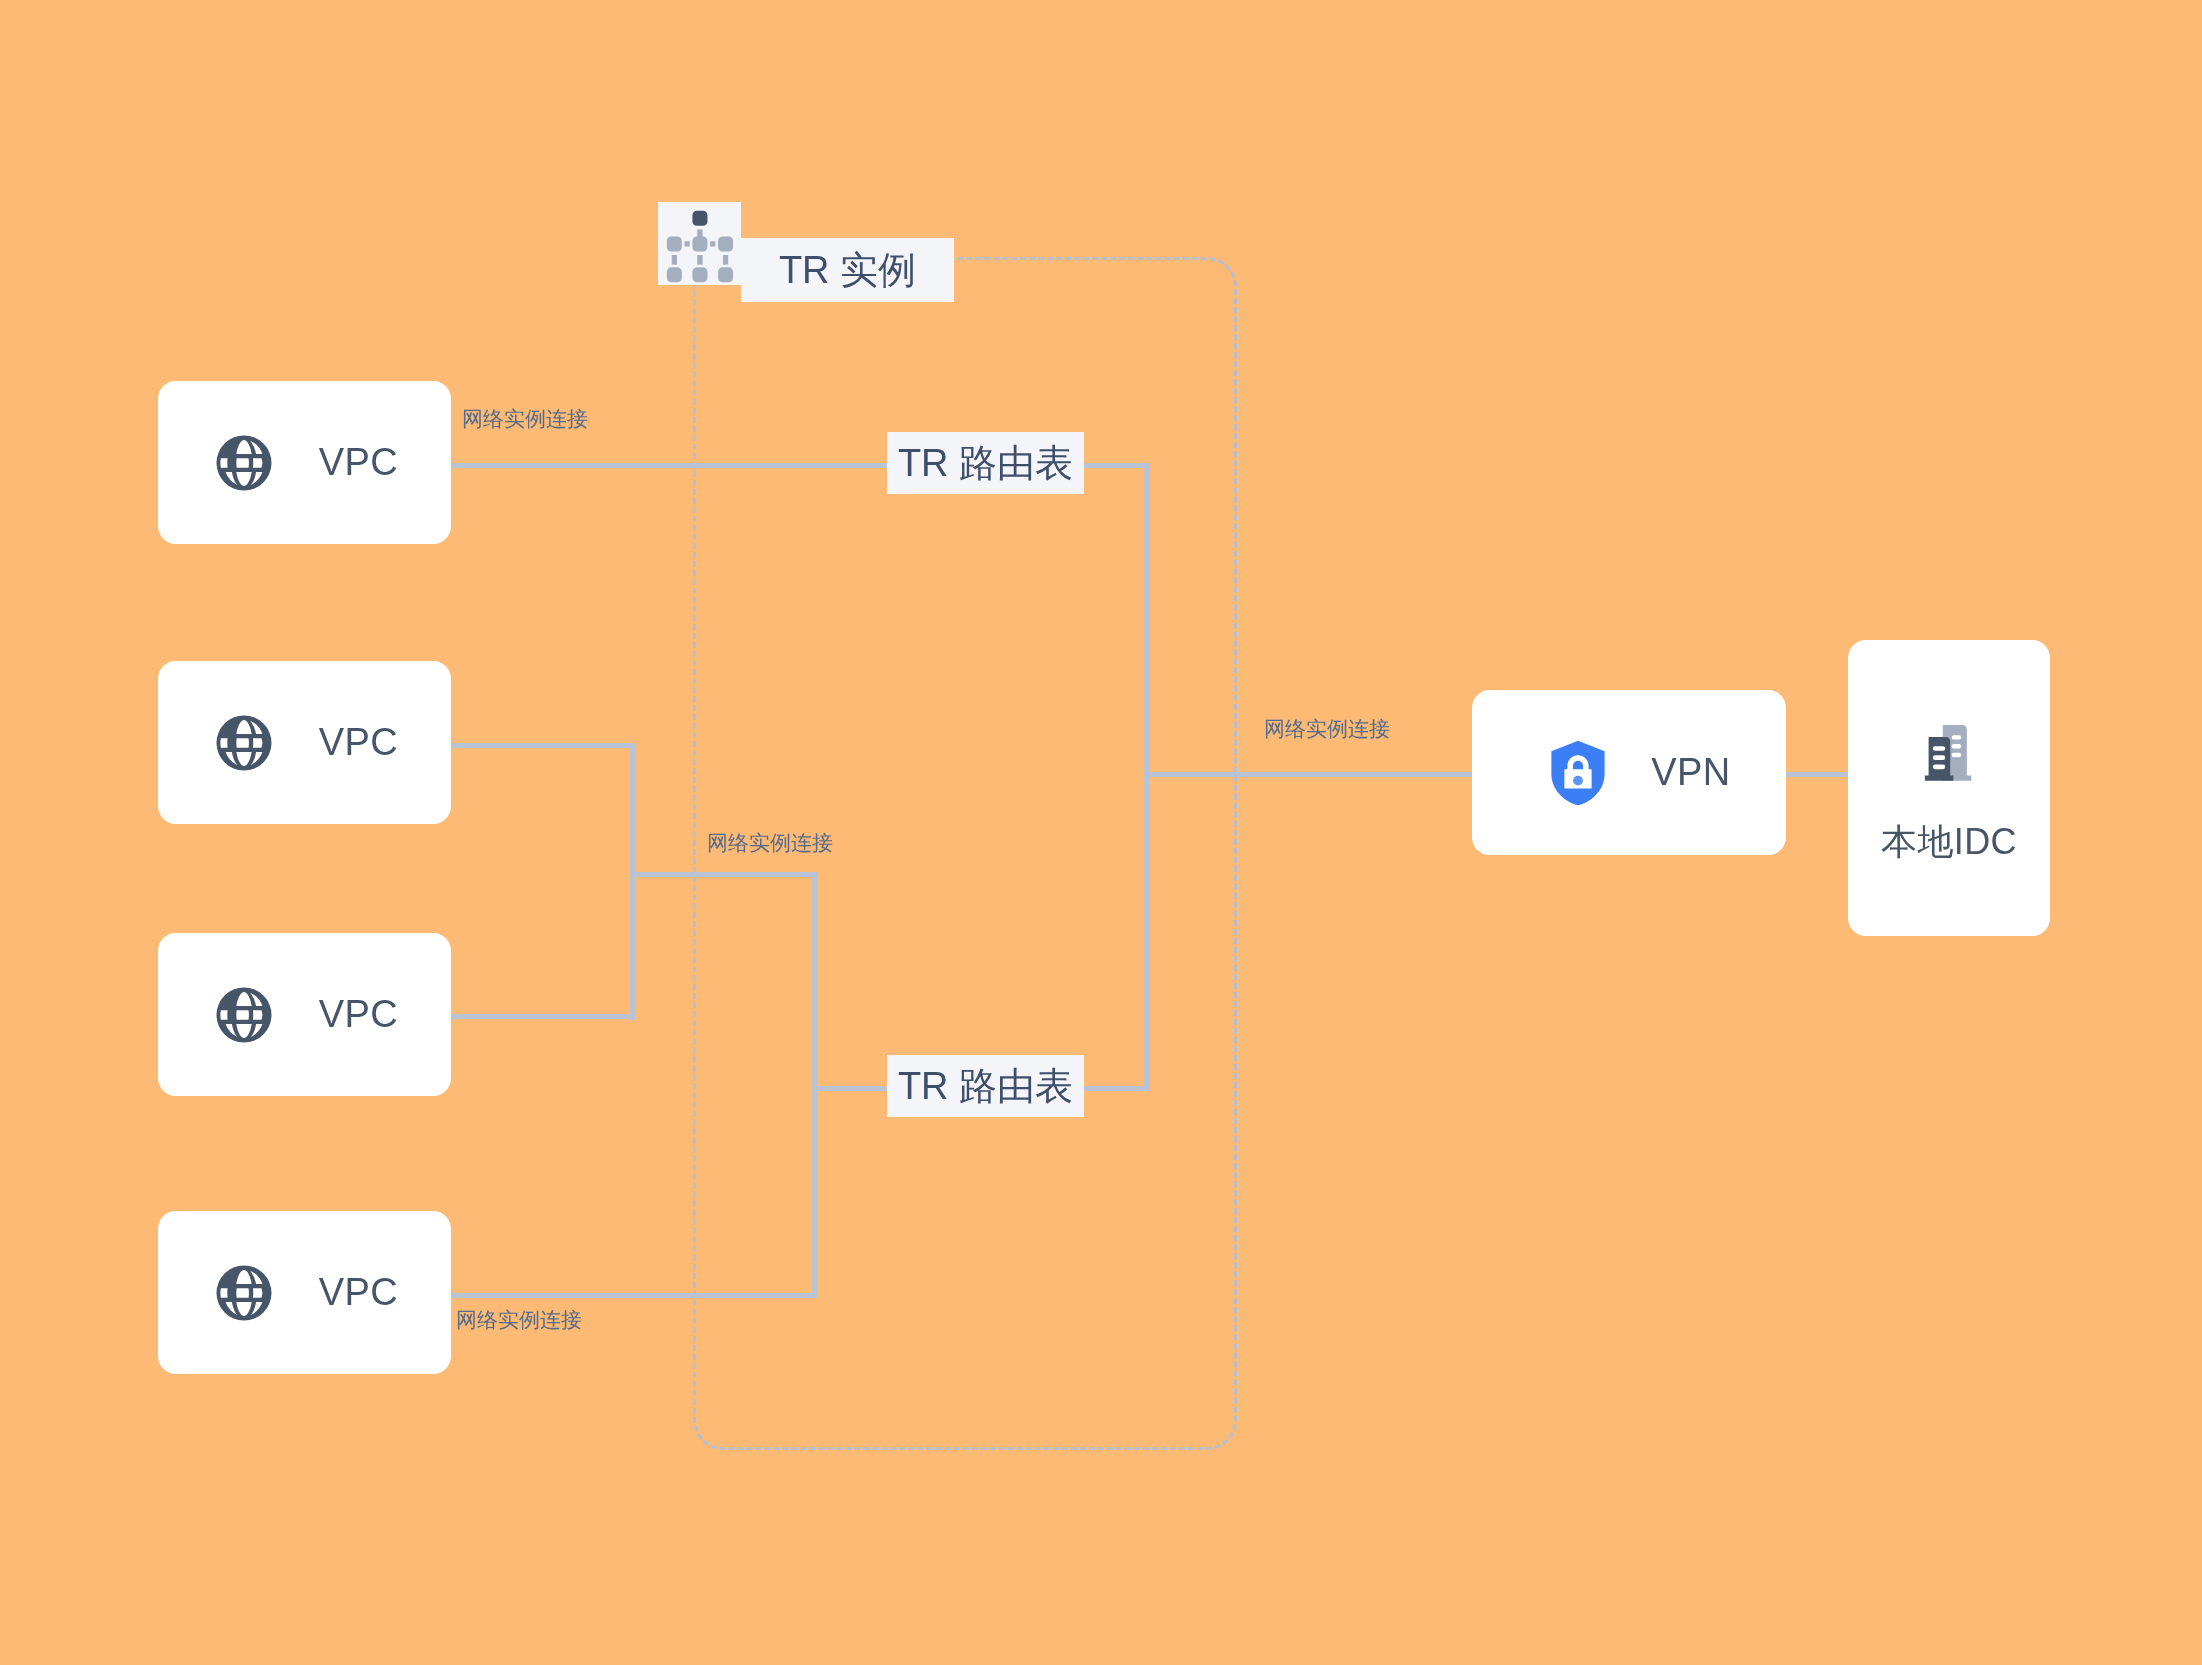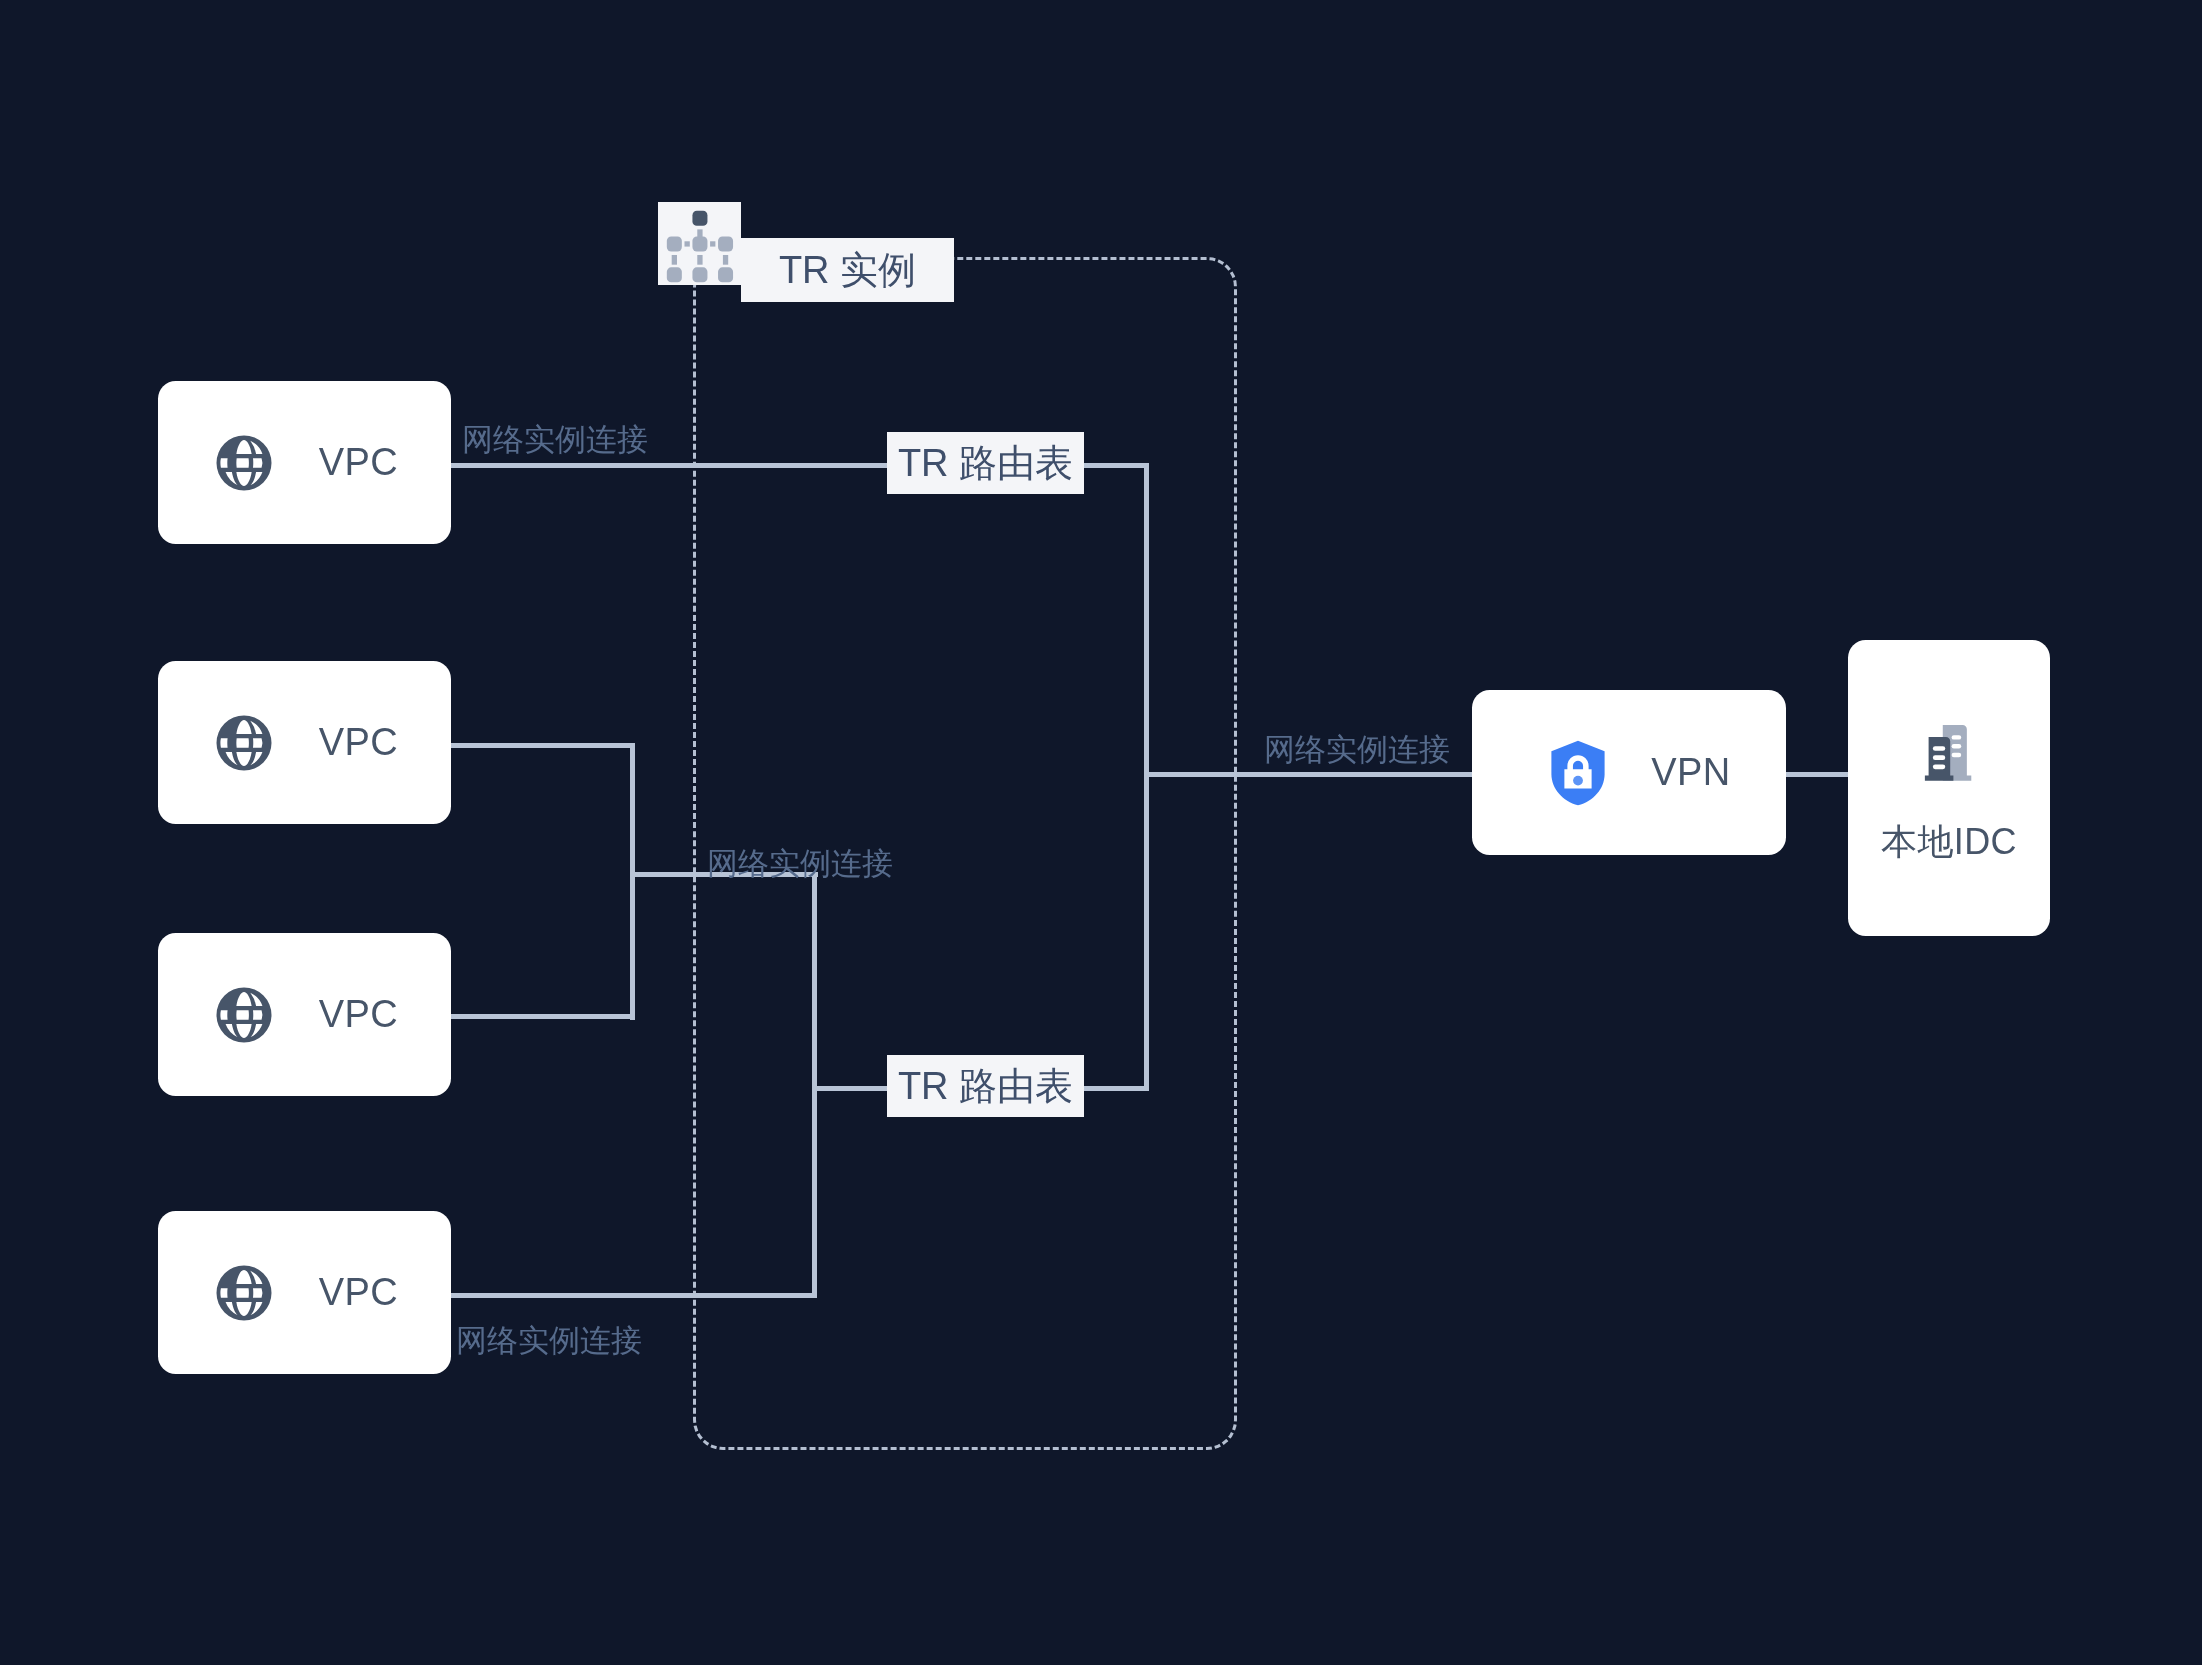--- a/index.html
+++ b/index.html
@@ -1,19 +1,19 @@
 <!DOCTYPE html>
 <html style="font-size:14px"><head>
 <meta charset="utf-8">
 <style>
   html,body{margin:0;padding:0;background:#000;}
   #canvas{
     position:relative;
     width:2202px;height:1665px;
-    background:#0f172a;
+    background:#fdba74;
     font-family:"Liberation Sans","DejaVu Sans",sans-serif;
     overflow:hidden;
   }
 
   
   .tr-zone{
     position:absolute;
     border:3.5px dashed #b4bfd1;
     border-radius:30px;
     box-sizing:border-box;
@@ -50,24 +50,23 @@
     color:#3f4f6b;
     font-size:38px;
     white-space:nowrap;
     box-sizing:border-box;
   }
 
   
   .edge-label{
     position:absolute;
     color:#566b8c;
-    font-size:31px;
+    font-size:21px;
     white-space:nowrap;
     line-height:1;
-    margin-top:16px;
   }
 
   
   .seg-h{position:absolute;height:5.3px;background:#b8c4d6;}
   .seg-v{position:absolute;width:5.3px;background:#b8c4d6;}
 
   
   .icon{display:block;flex:0 0 auto;}
 
   

